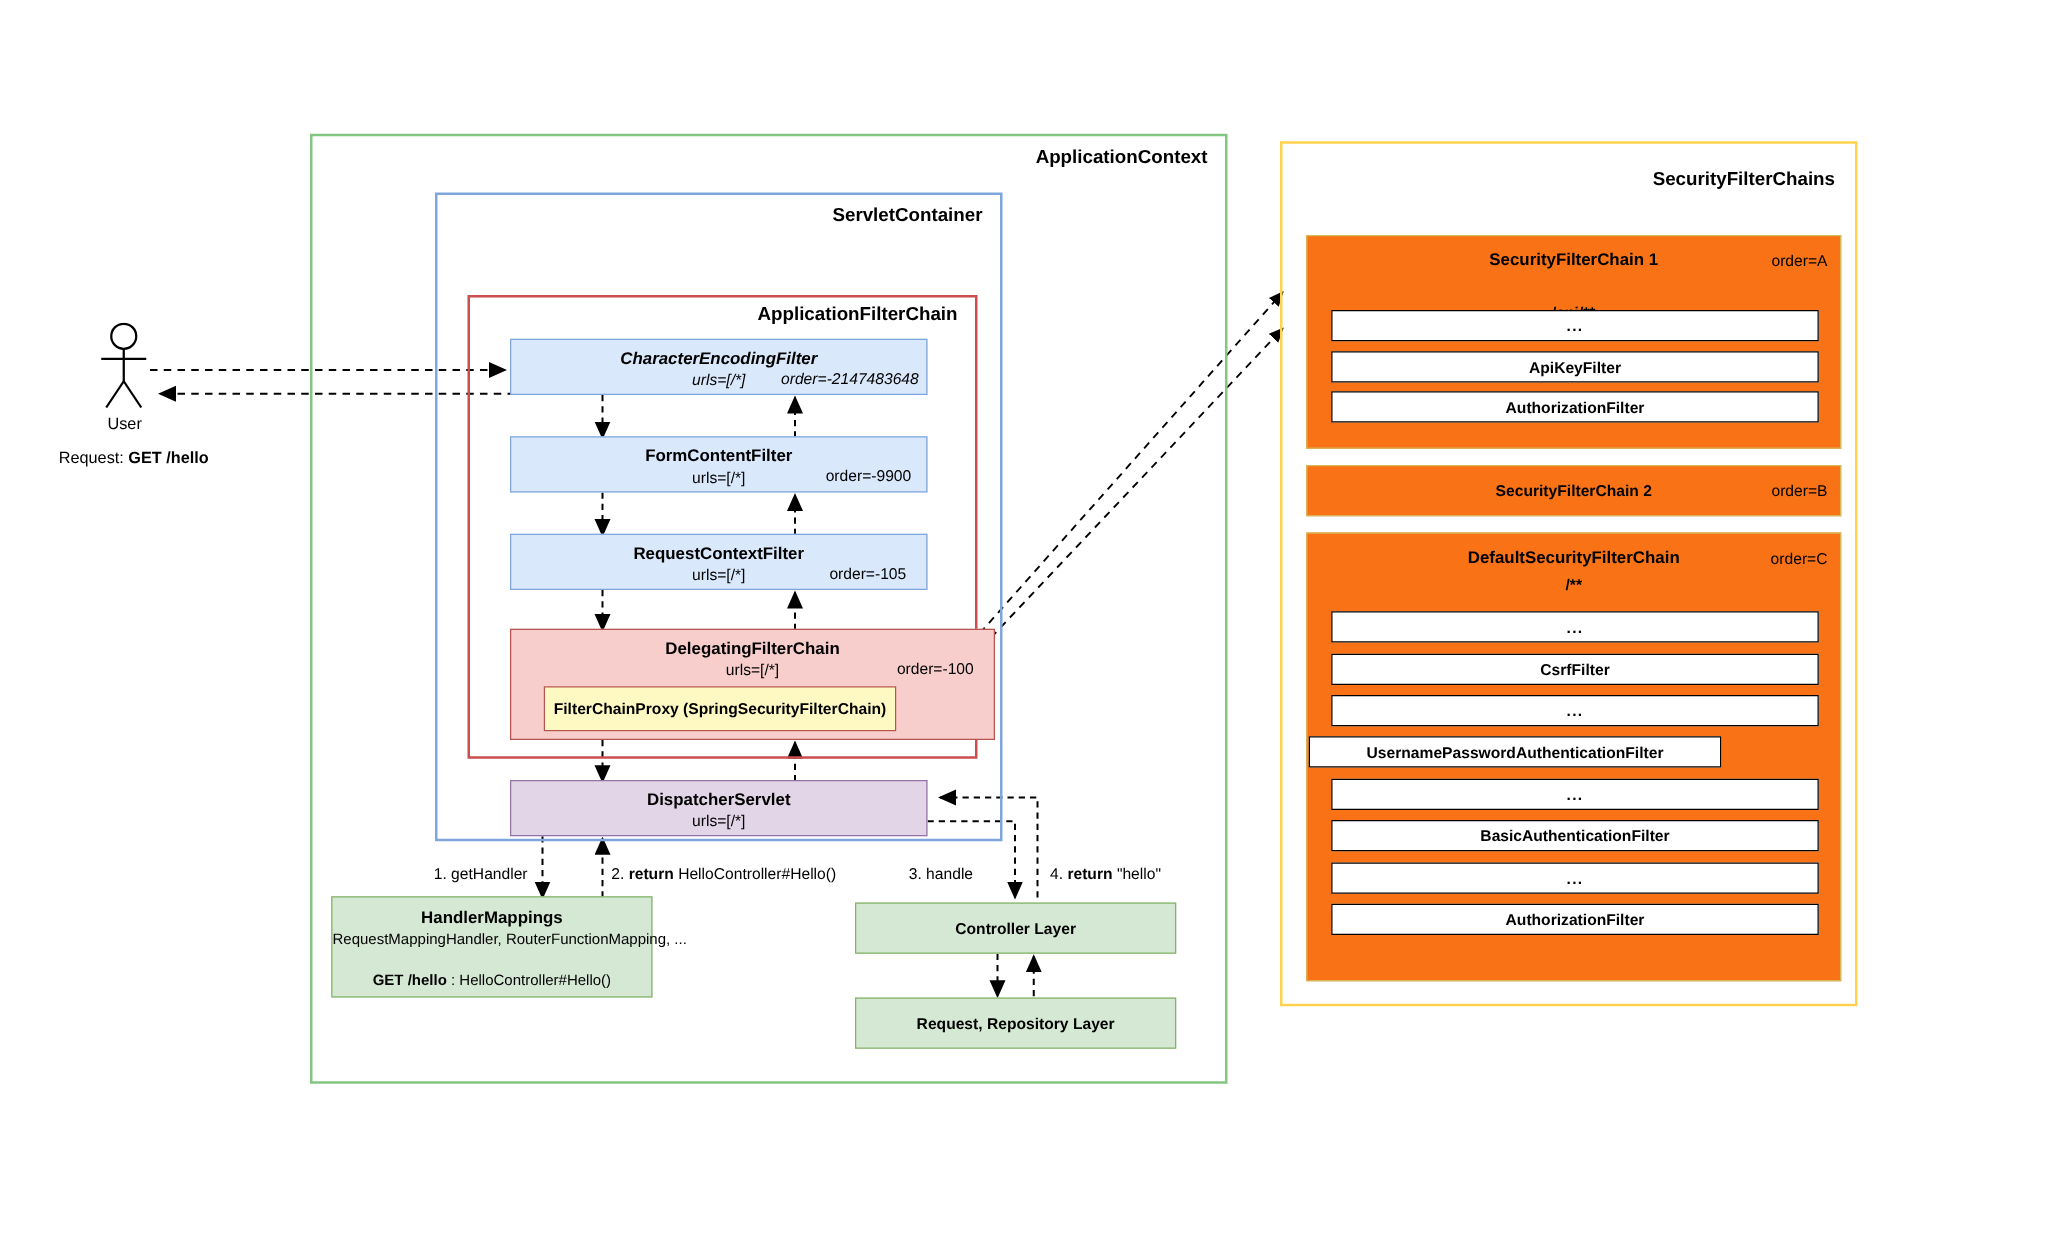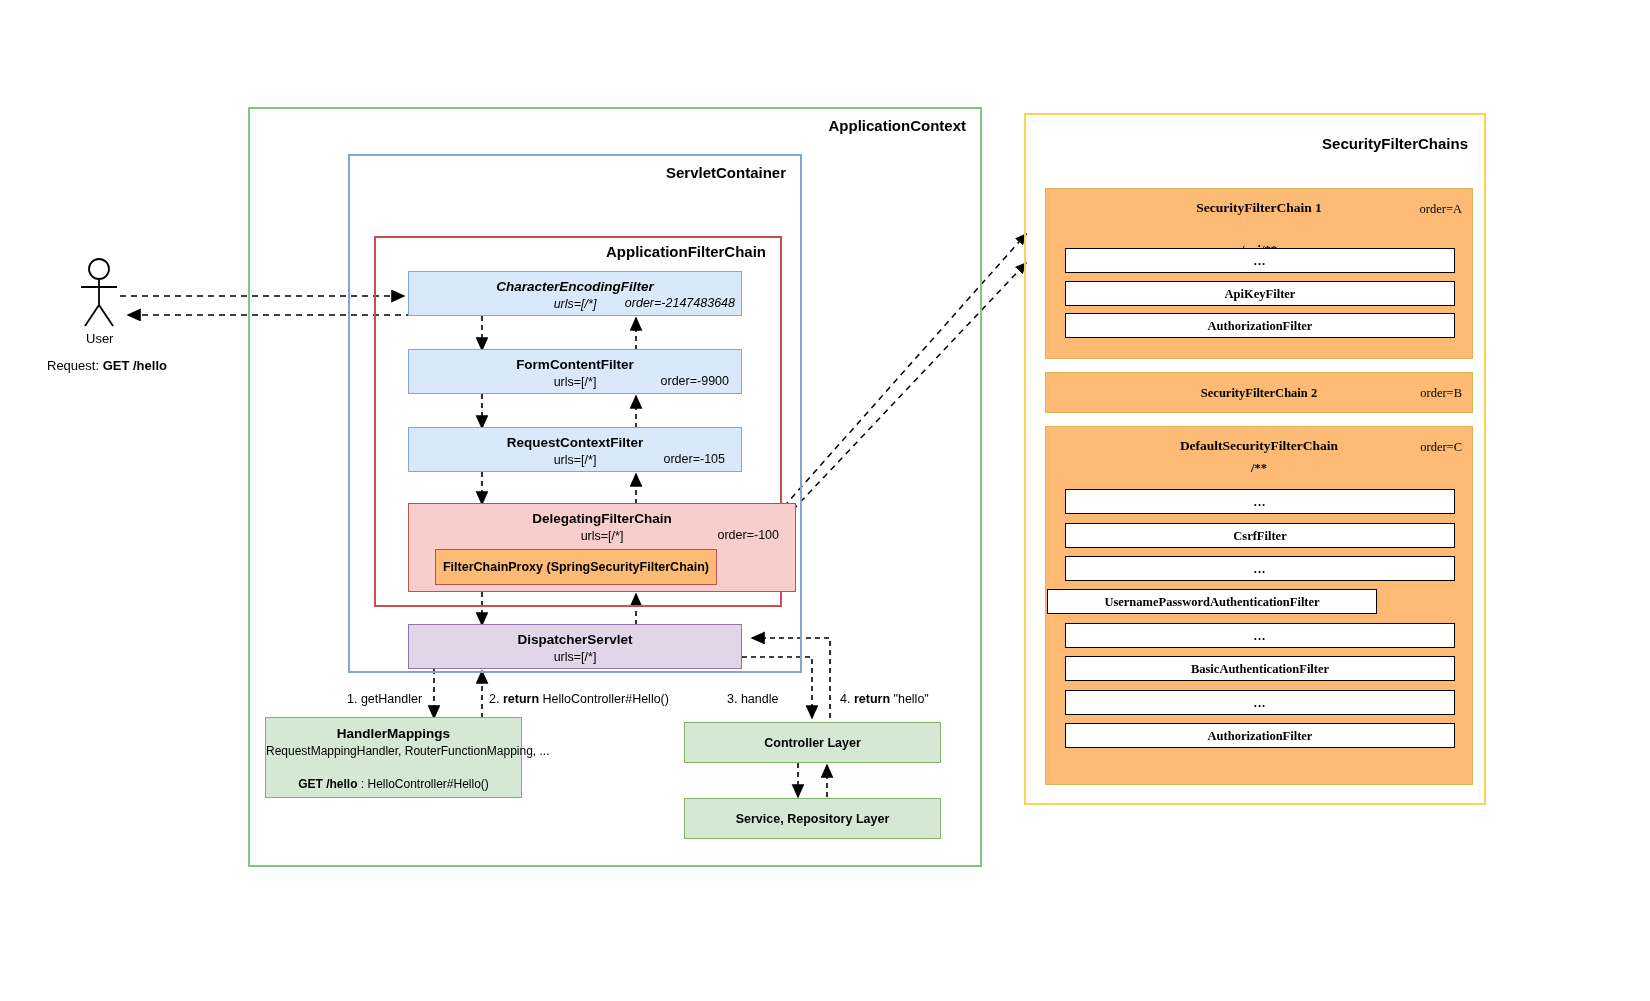--- a/index.html
+++ b/index.html
@@ -40,24 +40,24 @@
   .box .bs{
     position:absolute;left:0;right:0;text-align:center;font-size:12.5px;white-space:nowrap;
   }
   .box .border-right-note{
     position:absolute;font-size:12.5px;white-space:nowrap;
   }
 
   
   .filter-blue{background:#dae8fc;border:1.5px solid #7ea6dd;}
   .filter-red{background:#f8cecc;border:1.5px solid #b85450;}
-  .inner-red{background:#fdba74;border:1.5px solid #b85450;}
+  .inner-red{background:#fef9c3;border:1.5px solid #b85450;}
   .dispatcher{background:#e1d5e7;border:1.5px solid #9673a6;}
   .green-box{background:#d5e8d4;border:1.5px solid #82b366;}
-  .sec-chain{background:#fdba74;border:1.5px solid #d6b656;font-family:Liberation Serif, serif;}
+  .sec-chain{background:#f97316;border:1.5px solid #d6b656;}
   .sec-filter{background:#ffffff;border:1.5px solid #000000;}
 
   .sec-filter-label{
     position:absolute;left:0;right:0;top:50%;transform:translateY(-50%);
     text-align:center;font-weight:bold;font-size:12.5px;white-space:nowrap;
   }
   .sec-filter-label.dots{font-weight:bold;letter-spacing:1px;}
 
   
   #arrows{position:absolute;left:0;top:0;width:1650px;height:1001px;pointer-events:none;}
@@ -179,21 +179,21 @@
   <div class="bt" style="top:8px;">HandlerMappings</div>
   <div class="bs" style="top:26px;font-size:12px;">RequestMappingHandler, RouterFunctionMapping, ...</div>
   <div class="bs" style="top:59px;font-size:12px;"><b>GET /hello</b><span> : HelloController#Hello()</span></div>
 </div>
 
 <div class="box green-box" style="left:684px;top:722px;width:257px;height:41px;">
   <div class="sec-filter-label">Controller Layer</div>
 </div>
 
 <div class="box green-box" style="left:684px;top:798px;width:257px;height:41px;">
-  <div class="sec-filter-label">Service, Repository Layer</div>
+  <div class="sec-filter-label">Request, Repository Layer</div>
 </div>
 
 <div class="box sec-chain" style="left:1045px;top:188px;width:428px;height:171px;">
   <div class="bt" style="top:11px;">SecurityFilterChain 1</div>
   <div class="bt" style="top:34px;font-size:12.5px;margin-top:20px;">/api/**</div>
   <div class="border-right-note" style="right:10px;top:13px;">order=A</div>
 
   <div class="box sec-filter" style="left:19px;top:59px;width:390px;height:25px;">
     <div class="sec-filter-label dots">...</div>
   </div>

